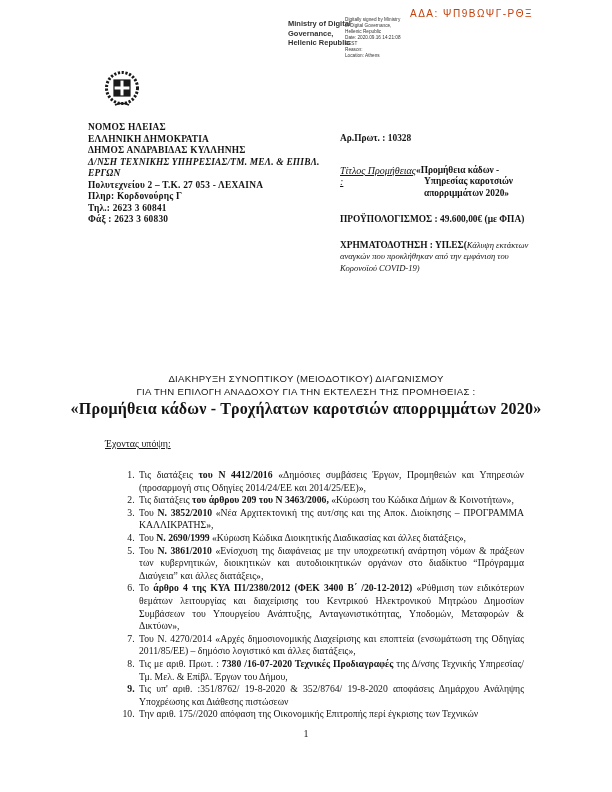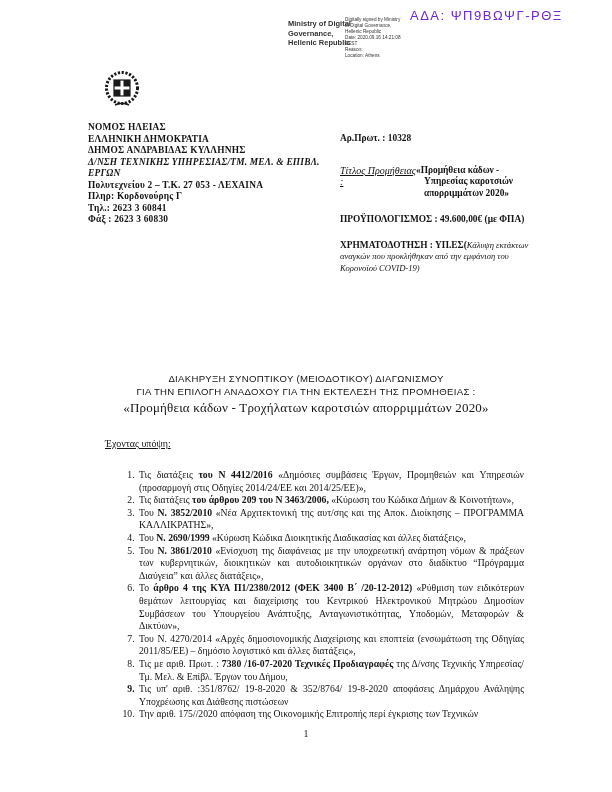--- a/index.html
+++ b/index.html
@@ -6,21 +6,21 @@
   .page {
     position:relative; width:612px; height:792px; margin:0 auto;
     background:#ffffff; color:#141414; overflow:hidden;
     font-family:"Liberation Serif", serif;
   }
   .b { font-weight:bold; }
   .i { font-style:italic; }
 
   
   .ada { position:absolute; top:8px; left:410px; font-family:"Liberation Sans", sans-serif;
-         font-size:13px; letter-spacing:1.5px; color:#6d28d9; white-space:nowrap; }
+         font-size:10px; letter-spacing:1.5px; color:#c2410c; white-space:nowrap; }
   .sig-org { position:absolute; top:19px; left:288px; font-family:"Liberation Sans", sans-serif;
              font-size:7.5px; font-weight:bold; line-height:9.5px; color:#333; }
   .sig-details { position:absolute; top:17px; left:345px; font-family:"Liberation Sans", sans-serif;
                  font-size:4.7px; line-height:6px; color:#333; }
 
   
   .emblem { position:absolute; top:70px; left:103px; width:38px; height:40px; }
 
   
   .left-col { position:absolute; top:122px; left:88px; width:252px;
@@ -37,21 +37,21 @@
   .rc-title-label { flex:0 0 76px; font-style:italic; text-decoration:underline; font-size:10px; }
   .rc-title-value { font-weight:bold; }
   .rc-title-value .ind { padding-left:8px; }
   .rc-budget { margin-top:15px; font-weight:bold; }
   .rc-funding { margin-top:14px; }
   .rc-funding .note { font-style:italic; font-size:8.6px; }
 
   
   .main-title { position:absolute; top:373px; left:0; width:612px; text-align:center; }
   .main-title .l12 { font-family:"Liberation Sans", sans-serif; font-size:9.6px; line-height:12.5px; letter-spacing:.3px; }
-  .main-title .l3 { font-size:13px; font-weight:normal; margin-top:2px; letter-spacing:.2px; }
+  .main-title .l3 { font-size:16px; font-weight:bold; margin-top:2px; letter-spacing:.2px; }
 
   
   .having-heading { position:absolute; top:438px; left:105px;
                     font-size:10px; font-weight:normal; text-decoration:underline; }
   .legal-list { position:absolute; top:457px; left:88px; width:448px; }
   .legal-list ol { margin:12px; padding:0 0 0 37px; font-size:9.7px; line-height:12.6px; text-align:justify; }
   .legal-list li { margin:0; padding-left:2px; }
   .legal-list li:nth-child(9)::marker { font-weight:bold; }
 
   .page-number { position:absolute; top:728px; left:0; width:612px; text-align:center; font-size:10px; }

